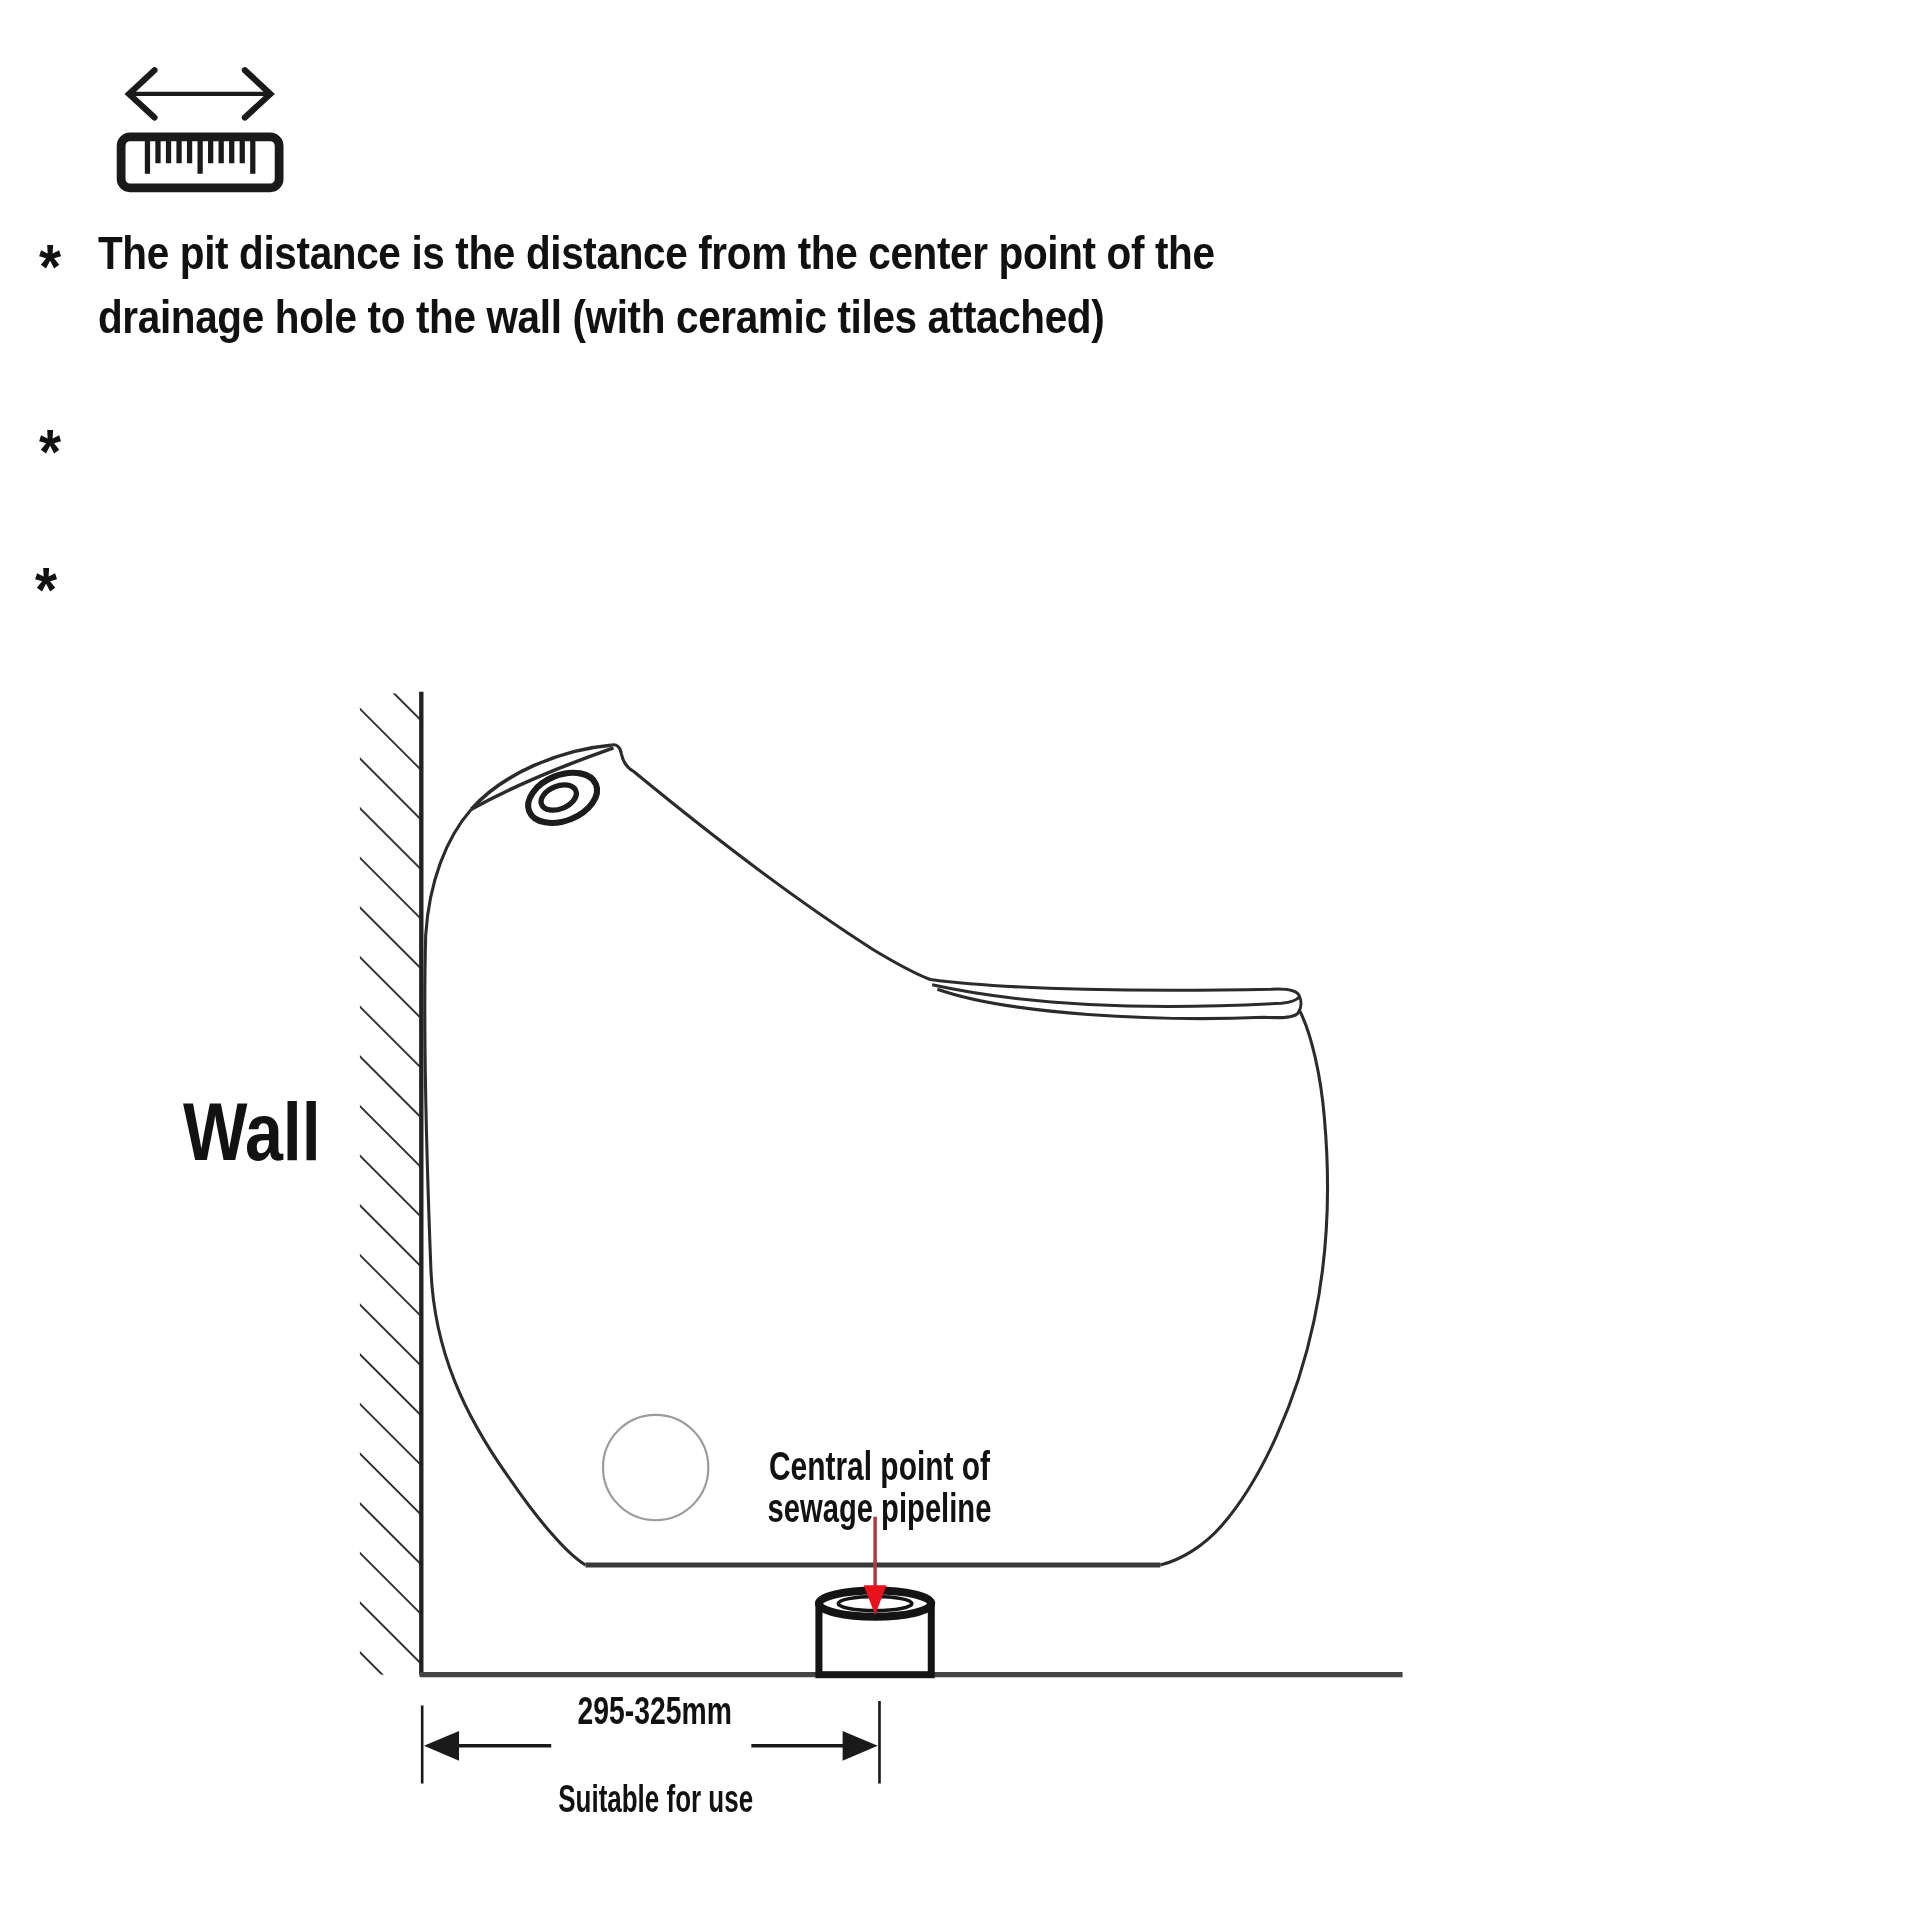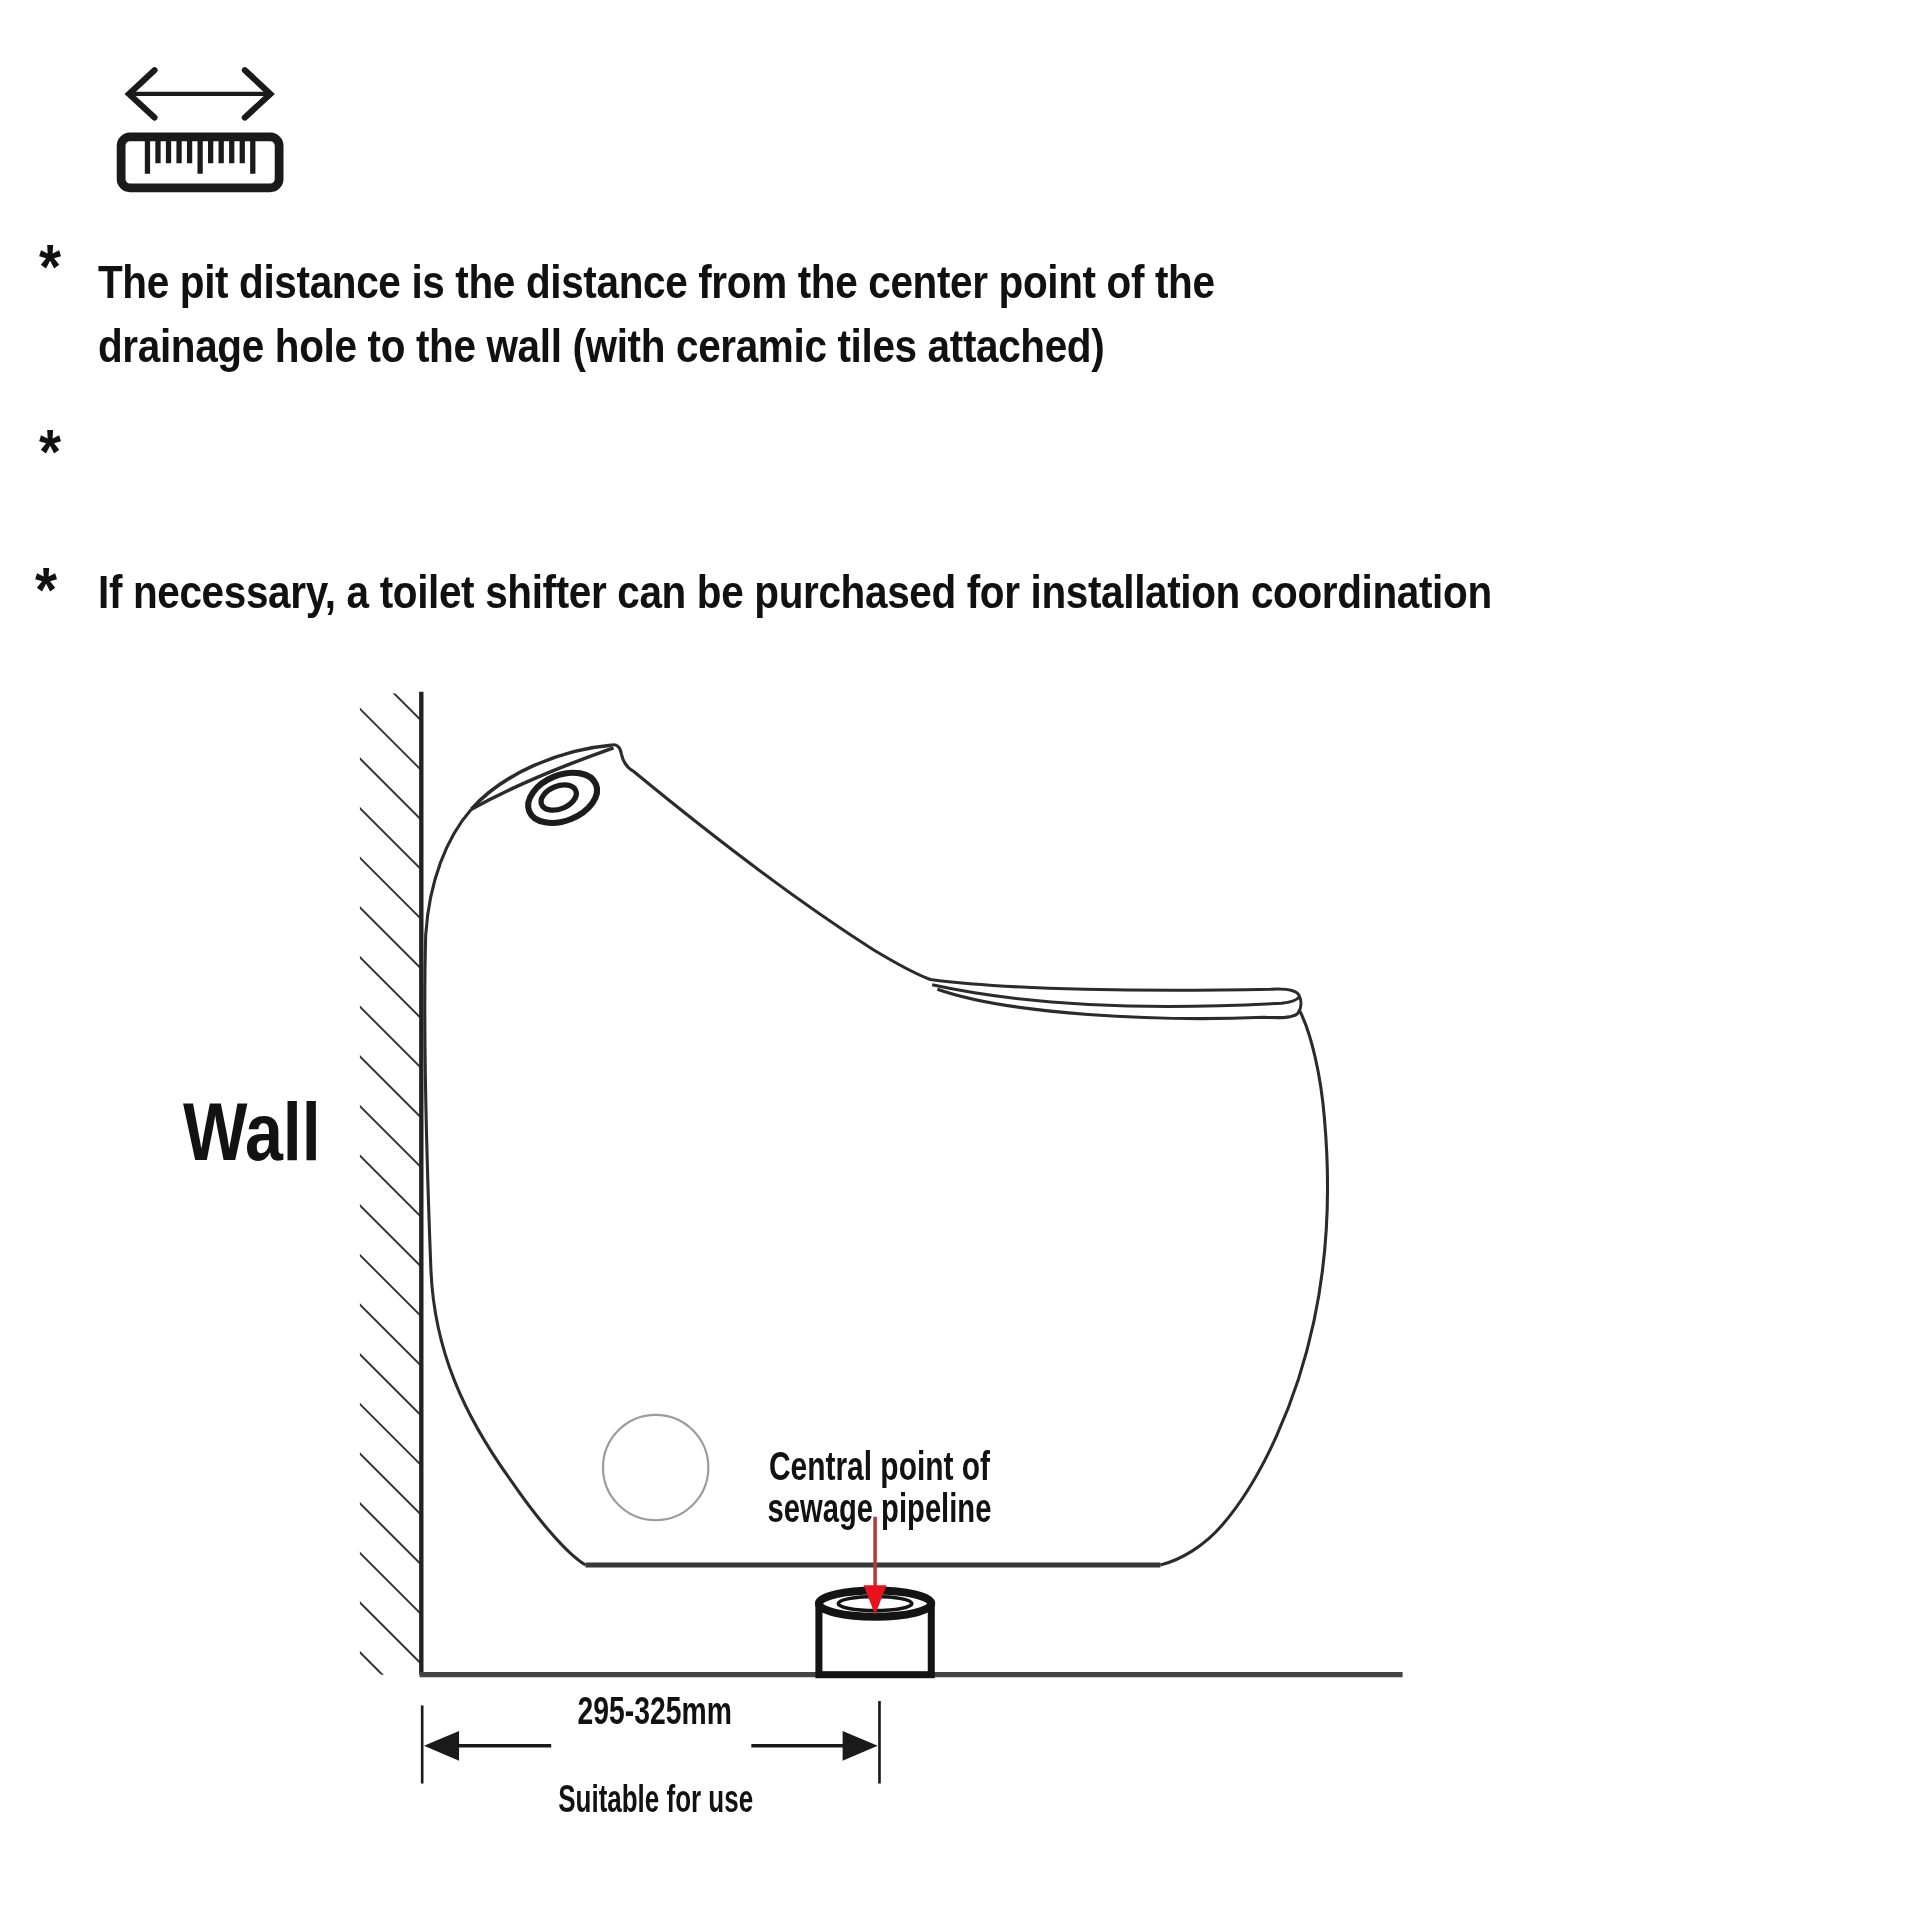--- a/index.html
+++ b/index.html
@@ -86,26 +86,23 @@
     </g>
 
     <text class="dlabel" x="287" y="1322" font-size="92" text-anchor="middle" textLength="157" lengthAdjust="spacingAndGlyphs">Wall</text>
     <text class="dlabel" x="1002" y="1686" font-size="46" text-anchor="middle" textLength="252" lengthAdjust="spacingAndGlyphs">Central point of</text>
     <text class="dlabel" x="1002" y="1734" font-size="46" text-anchor="middle" textLength="255" lengthAdjust="spacingAndGlyphs">sewage pipeline</text>
     <text class="dlabel" x="746" y="1964" font-size="45" text-anchor="middle" textLength="176" lengthAdjust="spacingAndGlyphs">295-325mm</text>
     <text class="dlabel" x="747" y="2064" font-size="44" text-anchor="middle" textLength="222" lengthAdjust="spacingAndGlyphs">Suitable for use</text>
   </svg>
 
   <span class="star" style="left:39px;top:235px;">*</span>
-  <div class="note" style="top:221px;margin-top:29px;">
+  <div class="note" style="top:221px;">
     <div class="note-line">The pit distance is the distance from the center point of the</div>
     <div class="note-line">drainage hole to the wall (with ceramic tiles attached)</div>
   </div>
 
   <span class="star" style="left:39px;top:420px;">*</span>
 
   <span class="star" style="left:35px;top:558px;">*</span>
-  <div class="note" style="top:560px;">
-    <div class="note-line">If necessary, a toilet shifter can be purchased for installation coordination</div>
-  </div>
 
 </div>
 
 
 </body></html>

